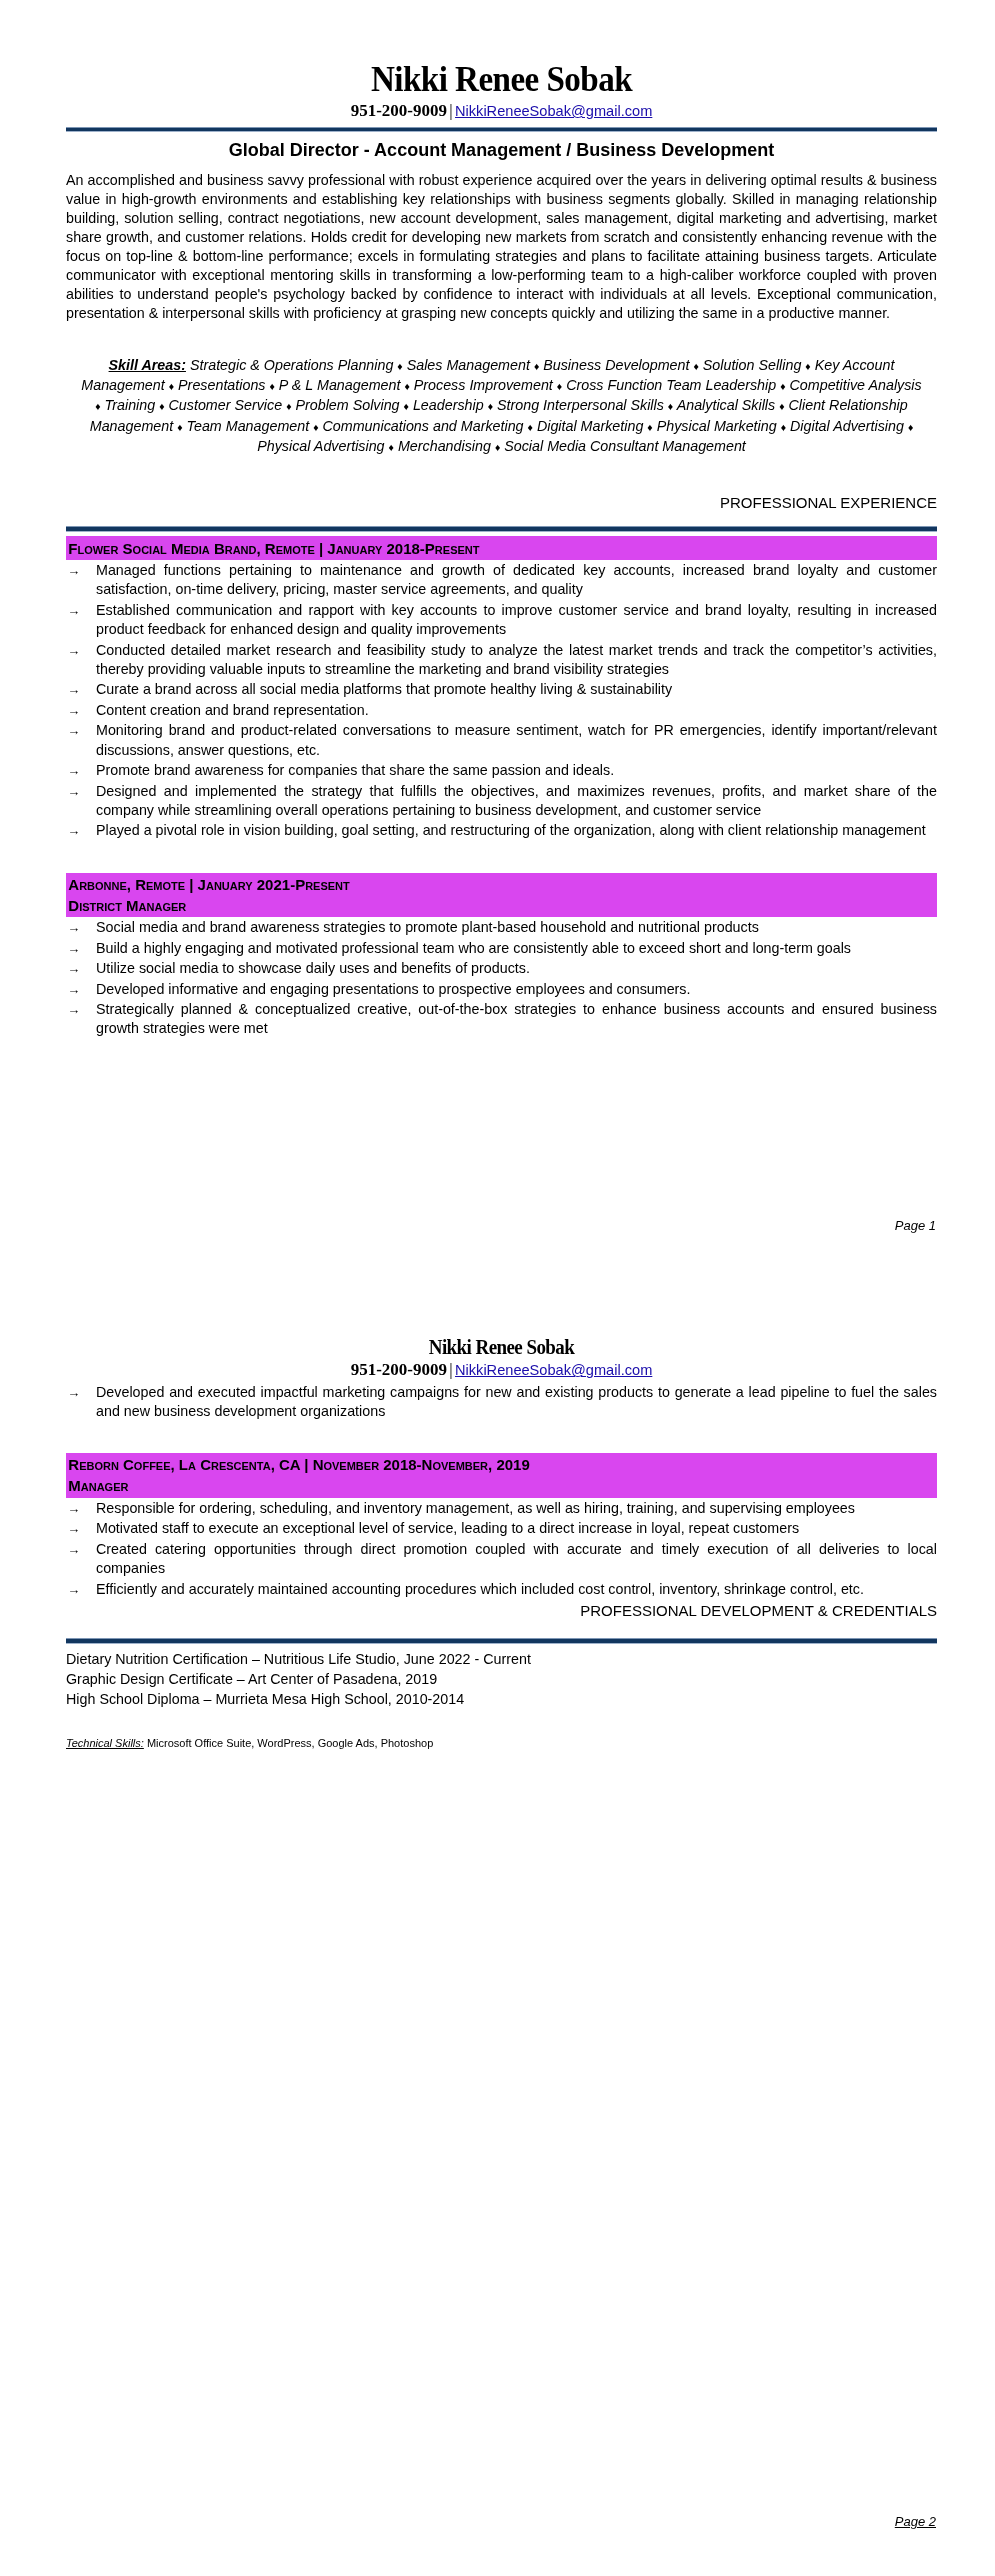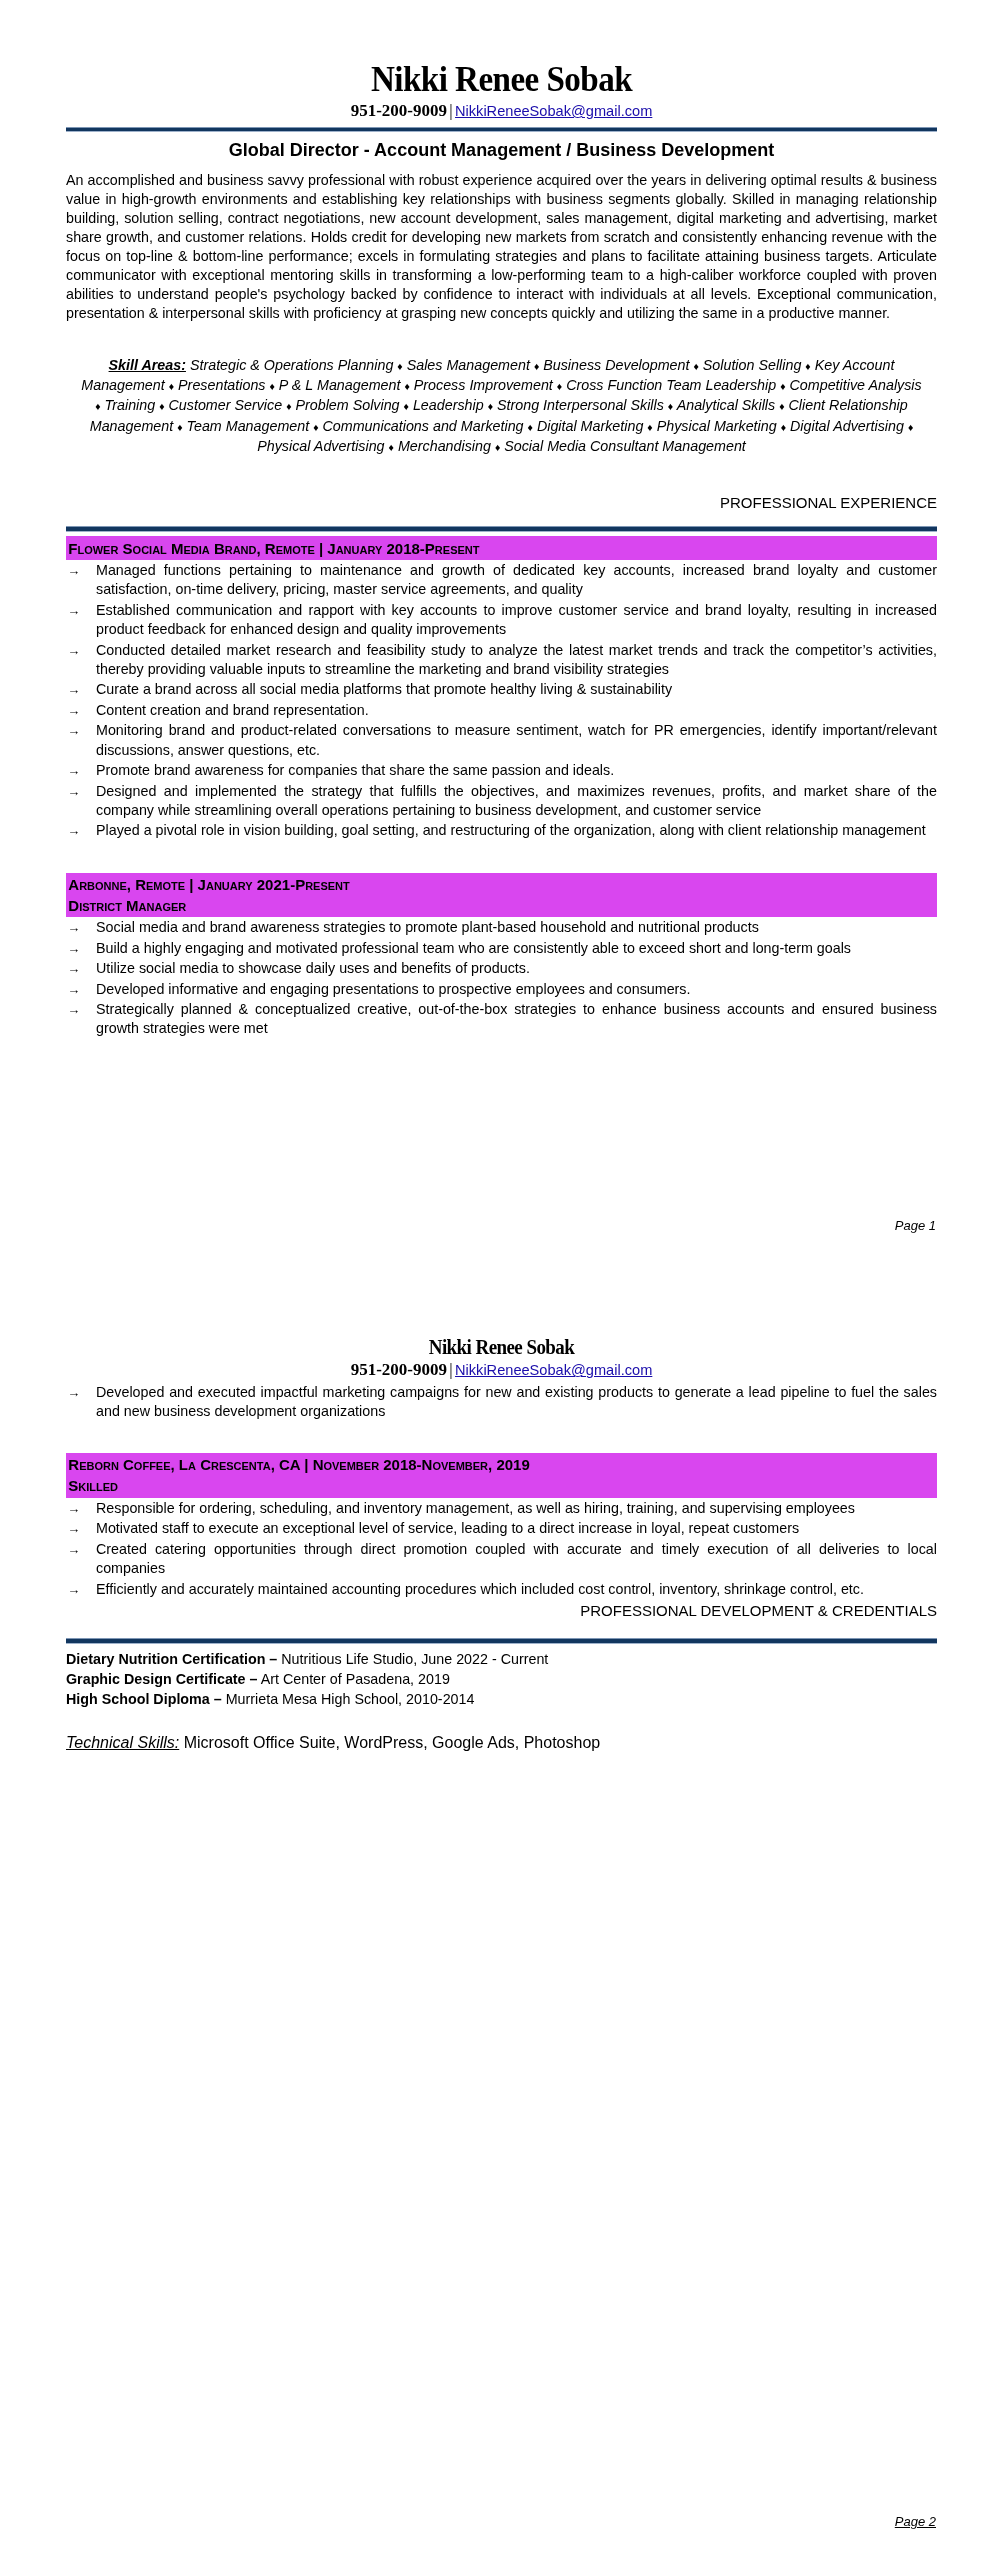--- a/index.html
+++ b/index.html
@@ -26,22 +26,22 @@
   .section-title { text-align: right; font-weight: normal; font-size: 15px; line-height: 20px; margin-top: 36px; }
   .section-rule { margin-top: 13px; }
   .job-head { background: #d946ef; padding: 1.2px 2.3px; margin-top: 0; }
   .job-head .line { font-weight: bold; font-variant: small-caps; font-size: 15px; line-height: 21px; }
   .bullets { list-style: none; margin: 0; padding: 0; }
   .bullets li { position: relative; padding-left: 30px; text-align: justify; font-size: 14.3px; line-height: 19.3px; margin: 1.2px 0; }
   .bullets li .arrow { position: absolute; left: 1.2px; top: 0; font-size: 13px; }
   .gap-job { margin-top: 32px; }
   .page-num { position: absolute; right: 59px; font-style: italic; font-size: 13px; }
   .cred { font-size: 14.3px; line-height: 20px; }
-  .cred b { font-weight: bold; }
-  .tech { font-size: 16px; line-height: 20px; margin-top: 24.6px; }
+  .cred b { font-weight: normal; }
+  .tech { font-size: 11px; line-height: 20px; margin-top: 24.6px; }
   .tech .label { font-style: italic; text-decoration: underline; }
 </style>
 </head>
 <body>
 
 <div class="page" id="page1">
   <div class="content" style="top:59px;">
     <div class="name">Nikki Renee Sobak</div>
     <div class="contact">
       <span class="phone">951-200-9009</span><span class="sep">|</span><a class="email">NikkiReneeSobak@gmail.com</a>
@@ -98,21 +98,21 @@
     <div class="contact">
       <span class="phone">951-200-9009</span><span class="sep">|</span><a class="email">NikkiReneeSobak@gmail.com</a>
     </div>
     <ul class="bullets">
         <li><span class="arrow">→</span><span>Developed and executed impactful marketing campaigns for new and existing products to generate a lead pipeline to fuel the sales and new business development organizations</span></li>
       </ul>
 
     <div class="gap-job">
       <div class="job-head">
         <div class="line">Reborn Coffee, La Crescenta, CA | November 2018-November, 2019</div>
-        <div class="line">Skilled</div>
+        <div class="line">Manager</div>
       </div>
       <ul class="bullets">
           <li><span class="arrow">→</span><span>Responsible for ordering, scheduling, and inventory management, as well as hiring, training, and supervising employees</span></li>
           <li><span class="arrow">→</span><span>Motivated staff to execute an exceptional level of service, leading to a direct increase in loyal, repeat customers</span></li>
           <li><span class="arrow">→</span><span>Created catering opportunities through direct promotion coupled with accurate and timely execution of all deliveries to local companies</span></li>
           <li><span class="arrow">→</span><span>Efficiently and accurately maintained accounting procedures which included cost control, inventory, shrinkage control, etc.</span></li>
         </ul>
     </div>
 
     <div class="section-title" style="margin-top:2px;">PROFESSIONAL DEVELOPMENT &amp; CREDENTIALS</div>

